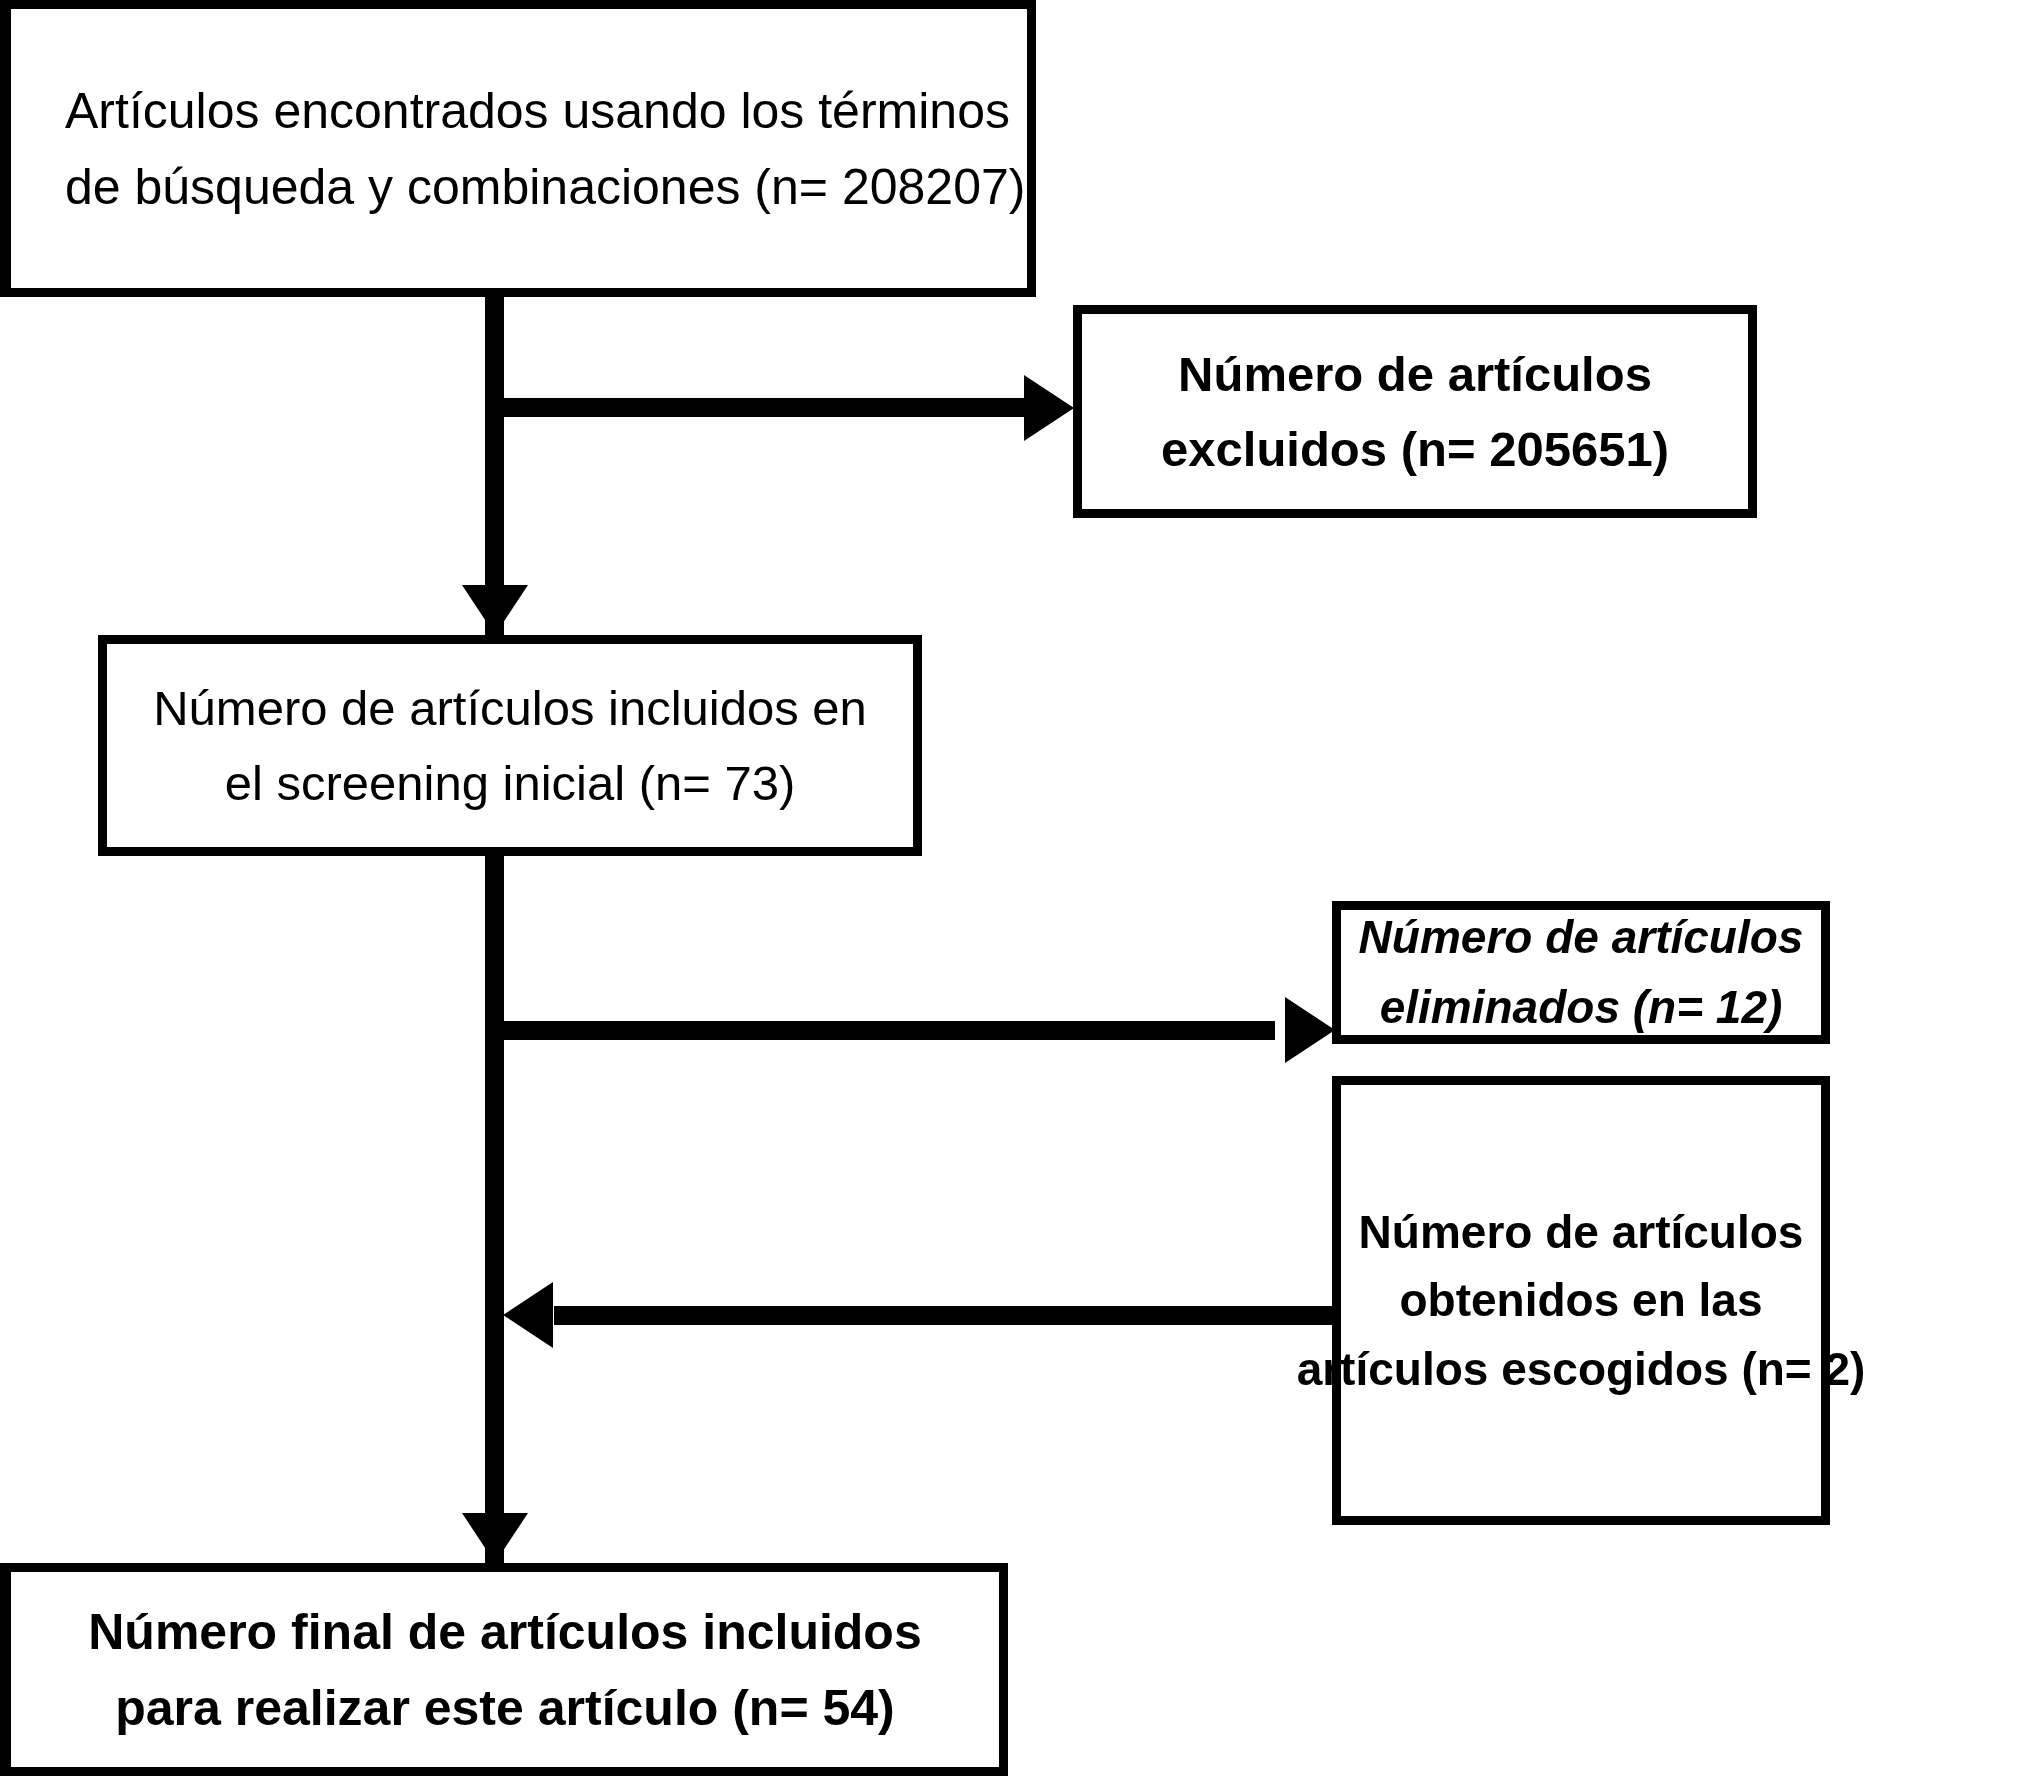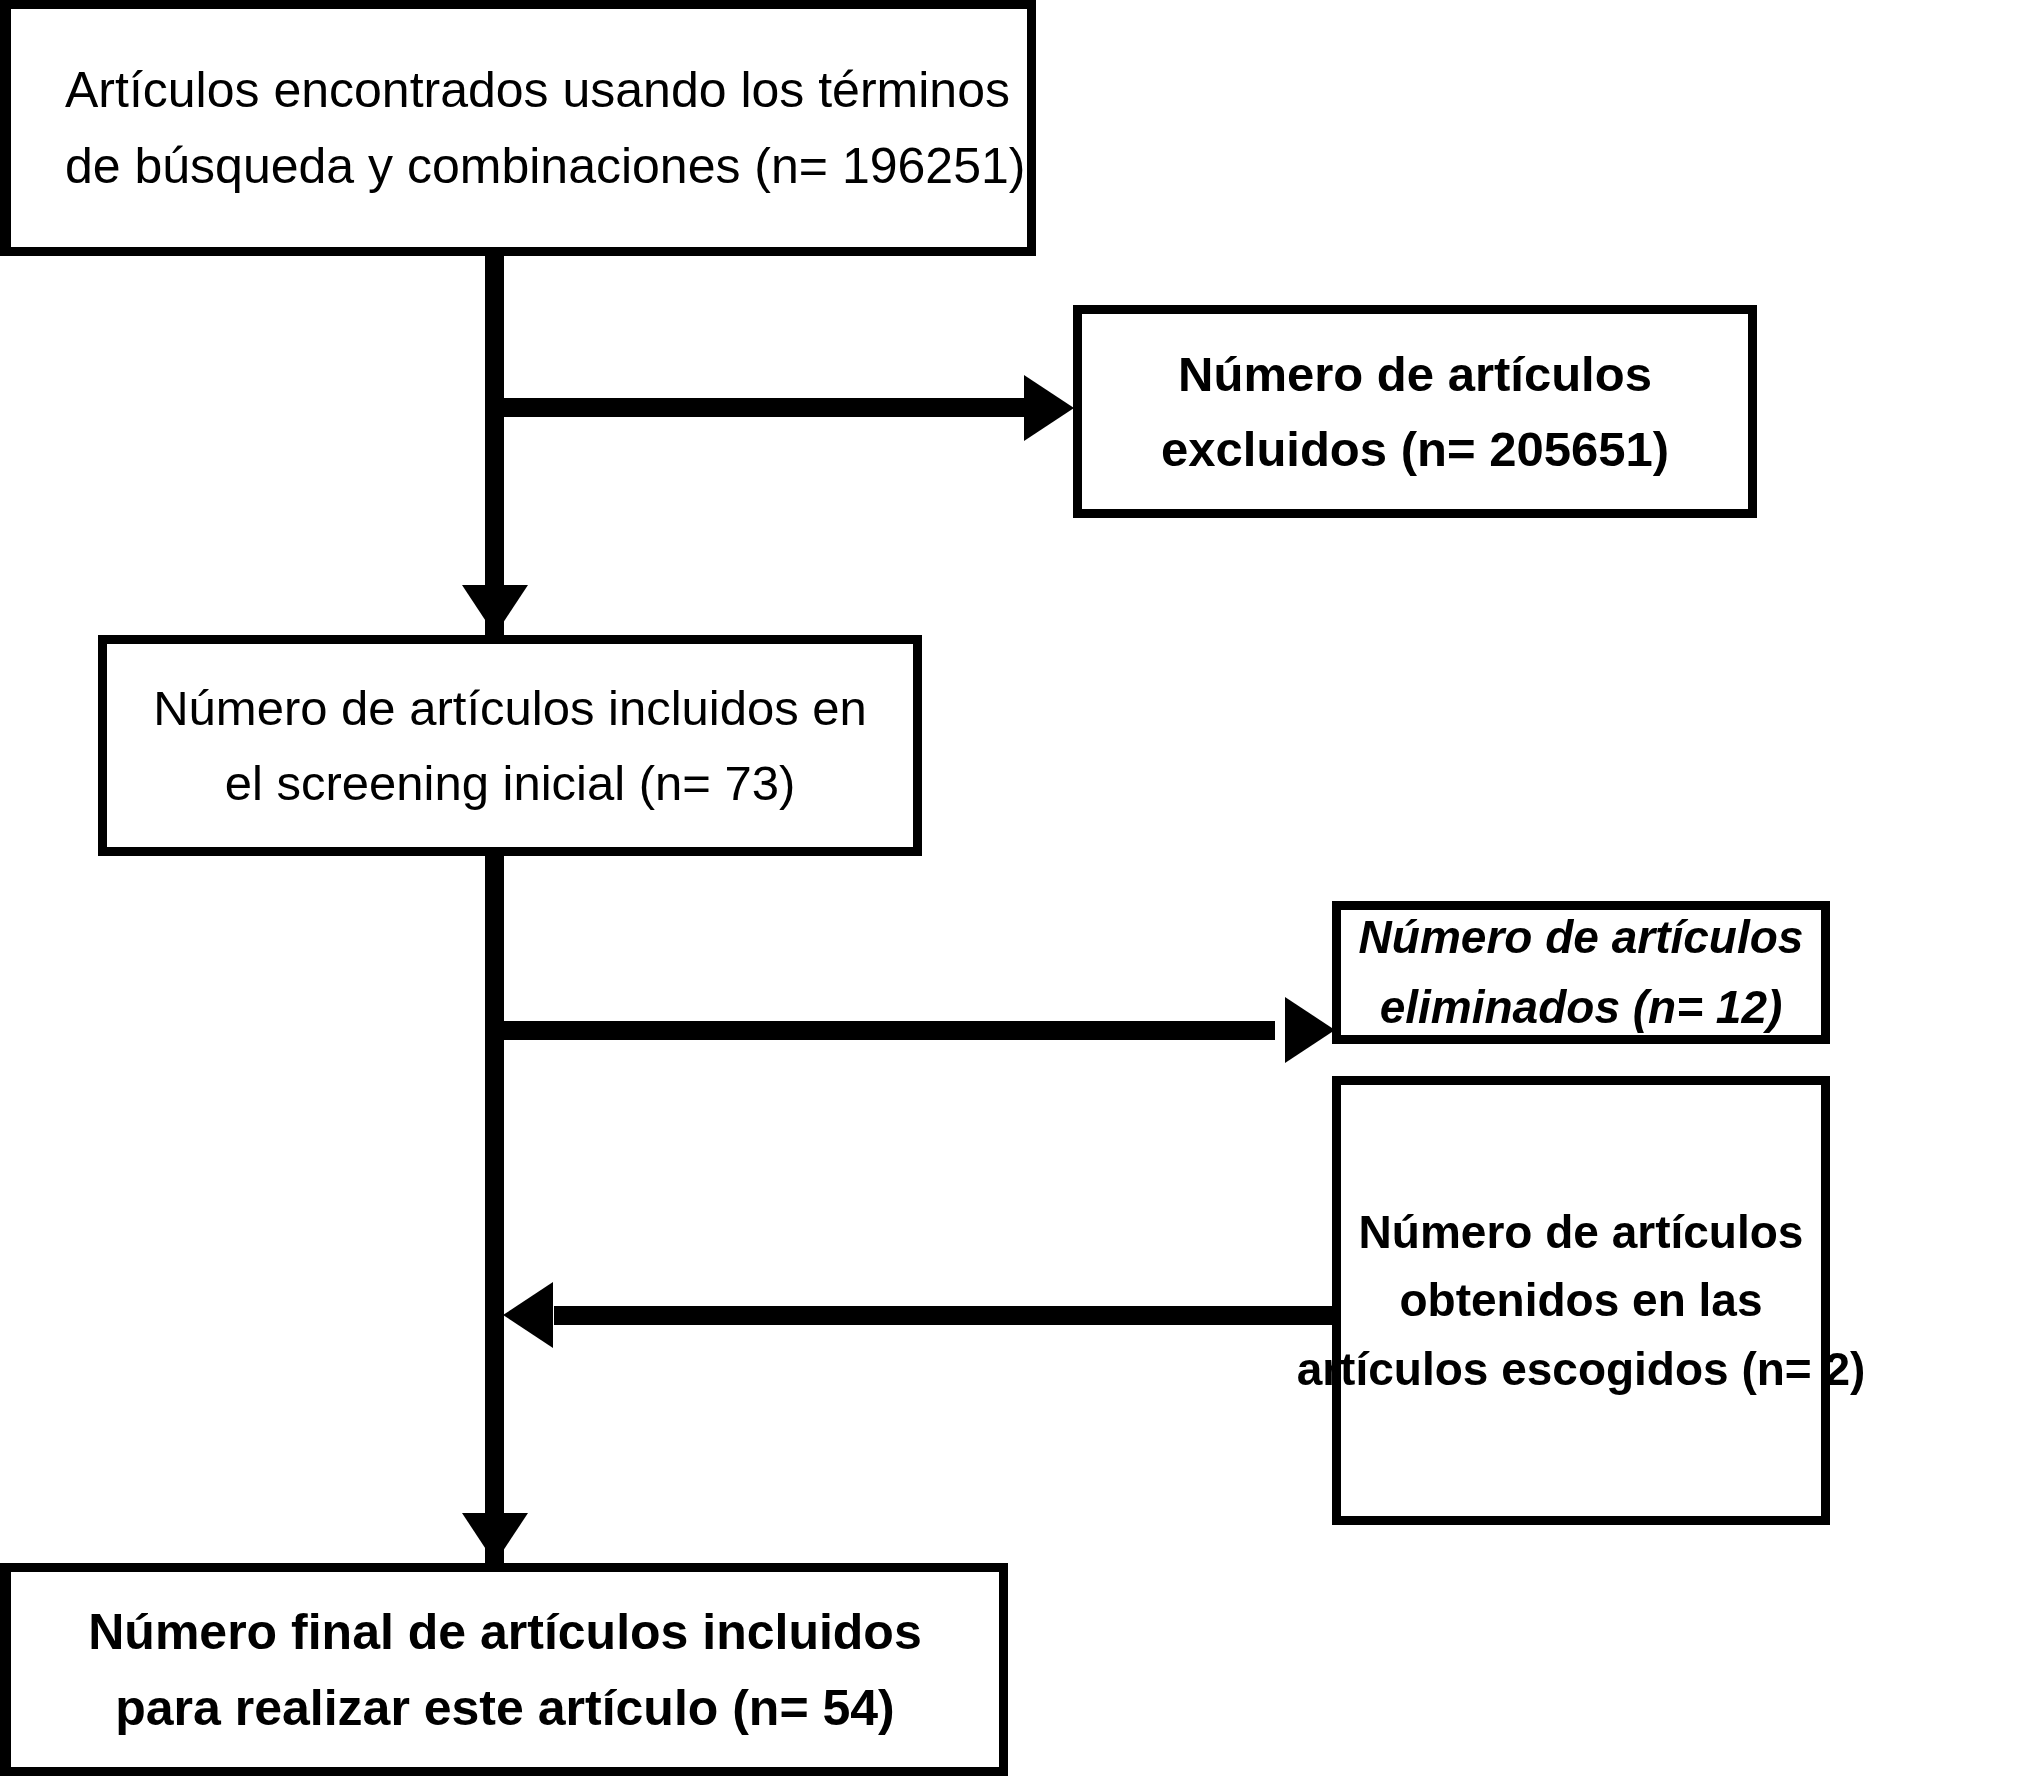--- a/index.html
+++ b/index.html
@@ -31,21 +31,21 @@
     z-index: 5;
   }
   .node .line {
     display: block;
     white-space: nowrap;
     line-height: 1.52;
   }
   
   #node-found {
     left: 0px;  top: 0px;
-    width: 1036px; height: 256px;
+    width: 1036px; height: 297px;
     font-size: 50px;
     font-weight: 400;
     border-left-width: 11.4px;
     align-items: flex-start;
     padding-left: 54px;
   }
   #node-found .line { text-align: left; }
 
   #node-excluded {
     left: 1073px; top: 305px;
@@ -159,21 +159,21 @@
   <div class="conn" id="branch-recommend"></div>
 
   <div class="arrow arrow-right" id="head-excluded"></div>
   <div class="arrow arrow-right" id="head-removed"></div>
   <div class="arrow arrow-left" id="head-recommend"></div>
   <div class="arrow arrow-down" id="head-screening"></div>
   <div class="arrow arrow-down" id="head-final"></div>
 
   <div class="node" id="node-found">
     <span class="line">Artículos encontrados usando los términos</span>
-    <span class="line">de búsqueda y combinaciones (n= 196251)</span>
+    <span class="line">de búsqueda y combinaciones (n= 208207)</span>
   </div>
 
   <div class="node" id="node-excluded">
     <span class="line">Número de artículos</span>
     <span class="line">excluidos (n= 205651)</span>
   </div>
 
   <div class="node" id="node-screening">
     <span class="line">Número de artículos incluidos en</span>
     <span class="line">el screening inicial (n= 73)</span>

